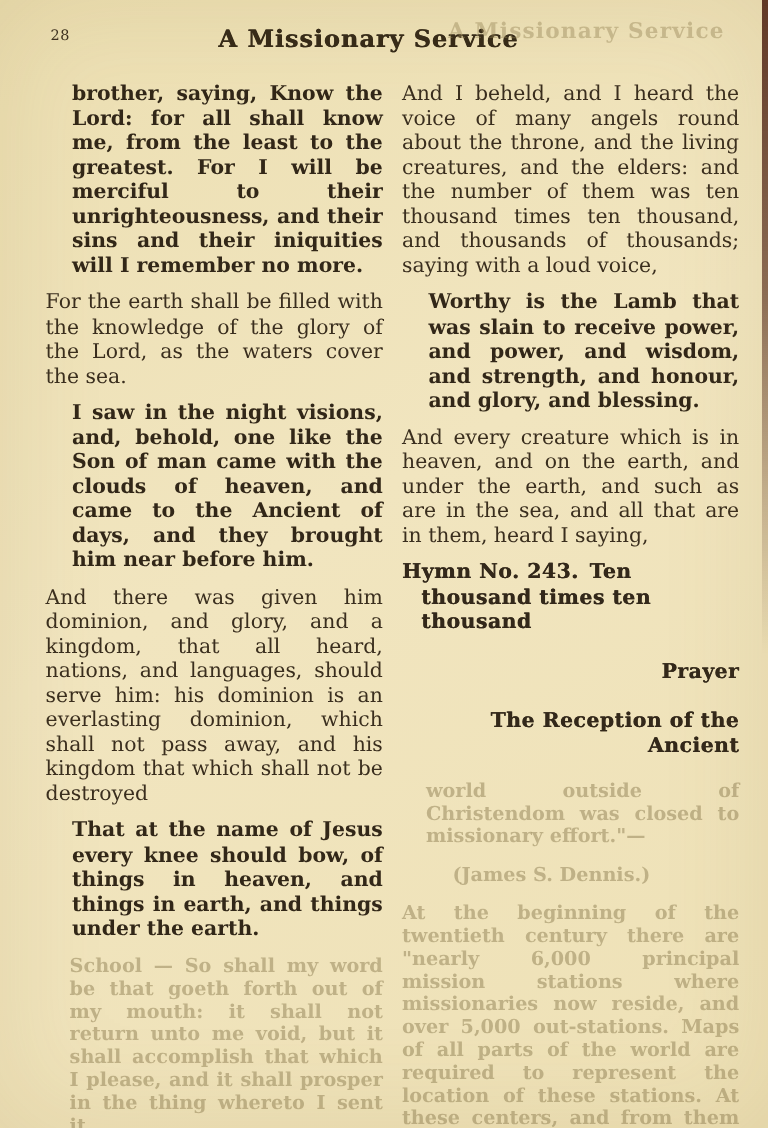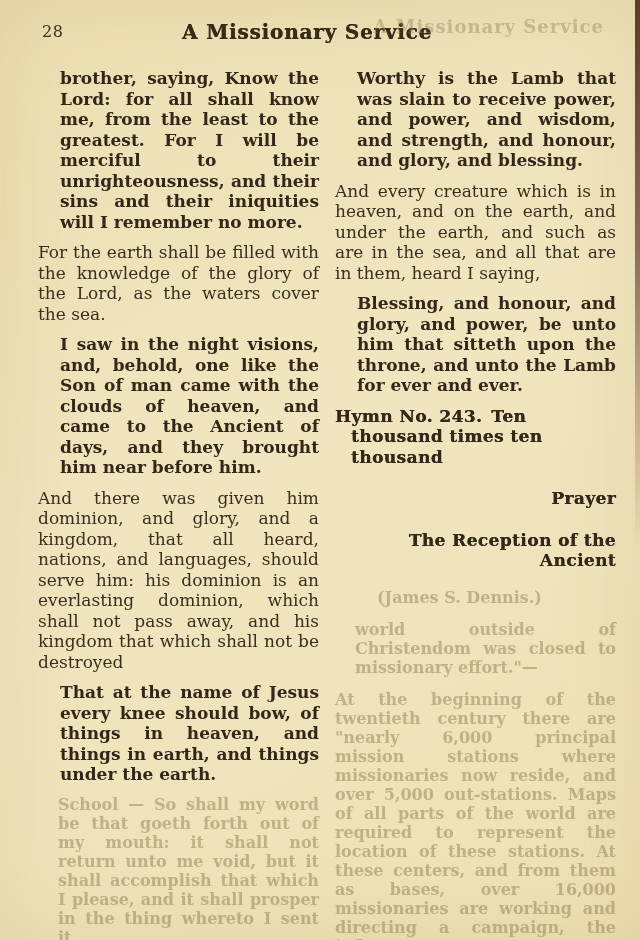--- a/index.html
+++ b/index.html
@@ -25,21 +25,21 @@
       rgba(72, 27, 17, 0.60) 45%,
       rgba(72, 27, 17, 0.25) 75%,
       rgba(72, 27, 17, 0) 100%);
     filter: blur(0.4px);
   }
   .page { position: relative; padding: 20px 24px 0 38px; }
 
   .header { position: relative; height: 26px; }
   .page-number {
     position: absolute; left: 4px; top: 2px;
-    font-size: 16px; letter-spacing: 0.5px;
+    font-size: 12px; letter-spacing: 0.5px;
   }
   .page-title {
     position: absolute; left: 0; right: 40px; top: 0;
     text-align: center;
     font-size: 20px; font-weight: bold; letter-spacing: 0.8px;
     color: #352a18;
     text-shadow: 0.4px 0 0 #352a18;
   }
   .ghost-title {
     position: absolute; top: 16px; right: 36px;
@@ -110,33 +110,33 @@
       <p class="para">And there was given him dominion, and glory, and a kingdom, that all heard, nations, and languages, should serve him: his dominion is an everlasting dominion, which shall not pass away, and his kingdom that which shall not be destroyed</p>
       <p class="quote">That at the name of Jesus every knee should bow, of things in heaven, and things in earth, and things under the earth.</p>
 
       <div class="ghost">
         <p class="ghost-block ghost-indent lg">School — So shall my word be that goeth forth out of my mouth: it shall not return unto me void, but it shall accomplish that which I please, and it shall prosper in the thing whereto I sent it.</p>
 
       </div>
     </div>
 
     <div class="col">
+      <p class="para">And I beheld, and I heard the voice of many angels round about the throne, and the living creatures, and the elders: and the number of them was ten thousand times ten thousand, and thousands of thousands; saying with a loud voice,</p>
       <p class="quote">Worthy is the Lamb that was slain to receive power, and power, and wisdom, and strength, and honour, and glory, and blessing.</p>
       <p class="para">And every creature which is in heaven, and on the earth, and under the earth, and such as are in the sea, and all that are in them, heard I saying,</p>
-      <p class="quote">Blessing, and honour, and glory, and power, be unto him that sitteth upon the throne, and unto the Lamb for ever and ever.</p>
 
       <p class="hymn">
         <span>Hymn No. 243.</span><span class="hymn-title">Ten thousand times ten thousand</span>
       </p>
       <p class="rubric">Prayer</p>
       <p class="rubric">The Reception of the Ancient</p>
 
       <div class="ghost">
+        <p class="ghost-block ghost-indent lg">world outside of Christendom was closed to missionary effort."—</p>
         <p class="ghost-block ghost-attr">(James S. Dennis.)</p>
-        <p class="ghost-block ghost-indent lg">world outside of Christendom was closed to missionary effort."—</p>
         <p class="ghost-block faded">At the beginning of the twentieth century there are "nearly 6,000 principal mission stations where missionaries now reside, and over 5,000 out-stations. Maps of all parts of the world are required to represent the location of these stations. At these centers, and from them as bases, over 16,000 missionaries are working and directing a campaign, the influences</p>
       </div>
     </div>
 
   </div>
 </div>
 
 <span class="ghost-title">A Missionary Service</span>
 <div class="edge-band"></div>
 <div class="vignette"></div>

